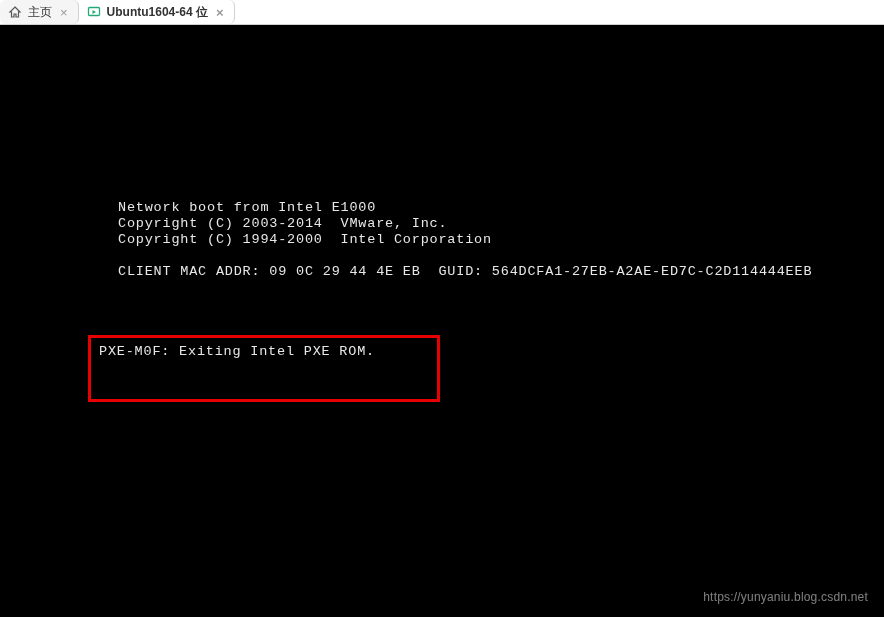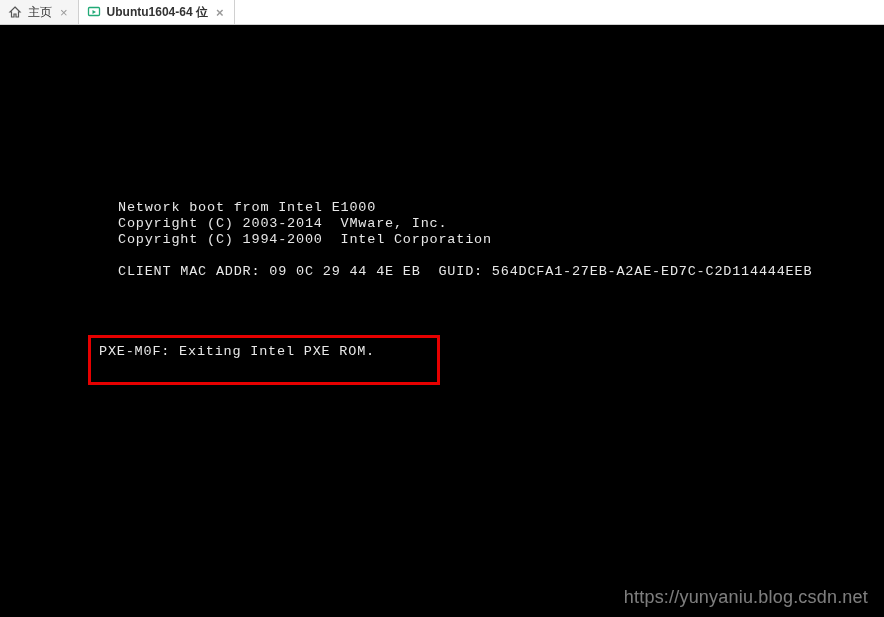--- a/index.html
+++ b/index.html
@@ -22,20 +22,21 @@
     }
     .tab {
       height: 24px;
       display: flex;
       align-items: center;
       padding: 0 8px;
       font-size: 12px;
       color: #333;
       cursor: pointer;
       gap: 6px;
+      border-radius: 6px;
     }
     .tab-home {
       background: #f5f5f5;
       border-right: 1px solid #d0d0d0;
     }
     .tab-active {
       background: #ffffff;
       border-right: 1px solid #d0d0d0;
       font-weight: bold;
     }
@@ -69,32 +70,32 @@
       white-space: pre;
     }
     .spacer {
       height: 16px;
     }
     .highlight-box {
       position: absolute;
       left: 88px;
       top: 310px;
       width: 352px;
-      height: 50px;
+      height: 67px;
       border: 3px solid #e60000;
       padding-top: 6px;
       padding-left: 8px;
     }
     .watermark {
       position: absolute;
       bottom: 12px;
       right: 16px;
       color: rgba(230,230,230,0.55);
       font-family: sans-serif;
-      font-size: 18px;
+      font-size: 12px;
       letter-spacing: 0.2px;
     }
   </style>
 </head>
 <body>
 
 <div class="tab-bar">
   <div class="tab tab-home">
     <span class="tab-icon">
       <svg width="14" height="14" viewBox="0 0 14 14">

